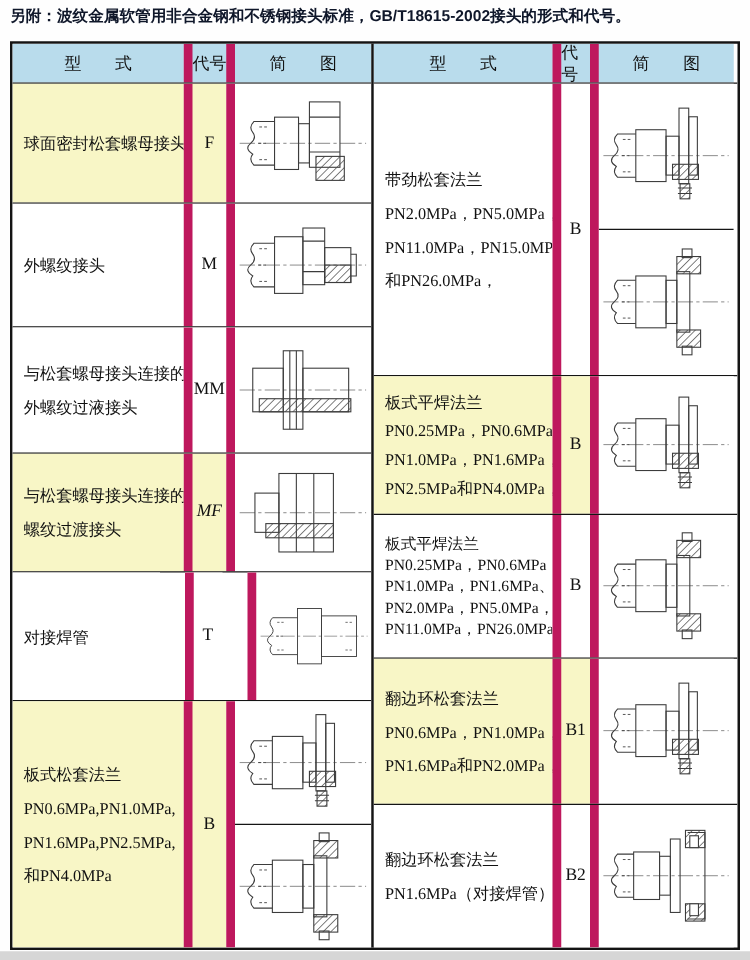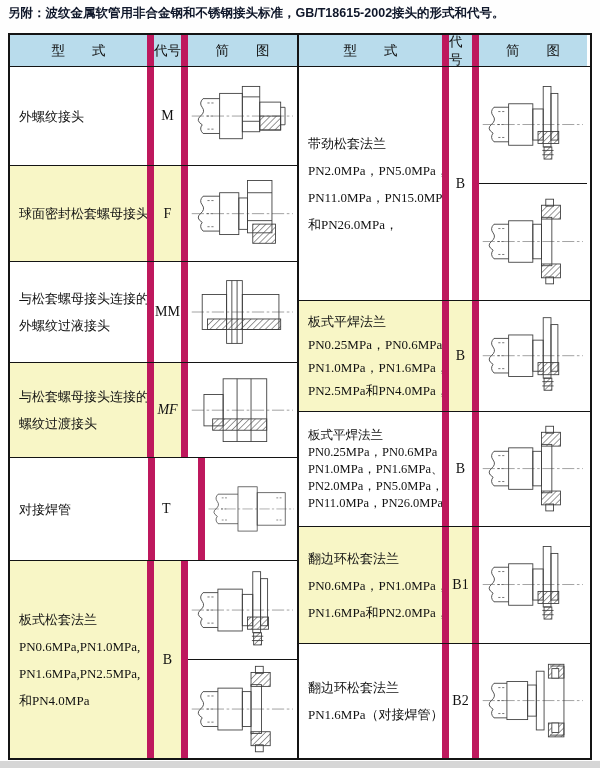--- a/index.html
+++ b/index.html
@@ -51,20 +51,46 @@
 
 <div class="title">另附：波纹金属软管用非合金钢和不锈钢接头标准，GB/T18615-2002接头的形式和代号。</div>
 
 <div class="tables-wrap">
   <div class="half left" id="left-table">
       <div class="row" style="height: 31px;">
         <div class="cell header" style="width: 137px;">型　　式</div>
         <div class="cell header" style="width: 34px;">代号</div>
         <div class="cell header" style="width: 116px;">简　　图</div>
       </div>
+      <div class="row highlight" style="height: 96px;">
+        <div class="cell type" style="width: 137px;">
+          <div class="line" style="line-height: 27px;">球面密封松套螺母接头</div>
+        </div>
+        <div class="cell code" style="width: 34px;">F</div>
+        <div class="cell diagram" style="width: 116px;">
+          <div class="subcell">
+            <svg viewBox="0 0 120 100" preserveAspectRatio="xMidYMid meet">
+              <defs>
+                <pattern id="hp2" patternUnits="userSpaceOnUse" width="5" height="5" patternTransform="rotate(45)">
+                  <line x1="0" y1="0" x2="0" y2="5" stroke="#4a4a4a" stroke-width="1.3"></line>
+                </pattern>
+              </defs>
+              <line x1="2" y1="50" x2="118" y2="50" stroke="#666" stroke-width="0.7" stroke-dasharray="14 3 3 3"></line>
+              <path d="M34 30 H15 q-5 5 -1 10 t-2 10 2 10 q-4 5 1 10 H34" stroke="#3c3c3c" fill="none" stroke-width="1"></path>
+              <path d="M20 35 h7 M19 50 h7 M20 65 h7" stroke="#3c3c3c" stroke-width="0.8" fill="none" stroke-dasharray="2.5 2"></path>
+              <rect x="34" y="26" width="22" height="48" stroke="#3c3c3c" fill="none" stroke-width="1"></rect>
+              <rect x="56" y="32" width="10" height="36" stroke="#3c3c3c" fill="none" stroke-width="1"></rect>
+              <rect x="66" y="12" width="28" height="60" stroke="#3c3c3c" fill="none" stroke-width="1"></rect>
+              <line x1="66" y1="26" x2="94" y2="26" stroke="#3c3c3c" fill="none" stroke-width="1"></line>
+              <line x1="66" y1="58" x2="94" y2="58" stroke="#3c3c3c" fill="none" stroke-width="1"></line>
+              <rect x="72" y="62" width="26" height="22" fill="url(#hp2)" stroke="#3c3c3c" stroke-width="1"></rect>
+            </svg>
+          </div>
+        </div>
+      </div>
       <div class="row" style="height: 99px;">
         <div class="cell type" style="width: 137px;">
           <div class="line" style="line-height: 27px;">外螺纹接头</div>
         </div>
         <div class="cell code" style="width: 34px;">M</div>
         <div class="cell diagram" style="width: 116px;">
           <div class="subcell">
             <svg viewBox="0 0 120 100" preserveAspectRatio="xMidYMid meet">
               <defs>
                 <pattern id="hp1" patternUnits="userSpaceOnUse" width="5" height="5" patternTransform="rotate(45)">
@@ -74,46 +100,20 @@
               <line x1="2" y1="50" x2="118" y2="50" stroke="#666" stroke-width="0.7" stroke-dasharray="14 3 3 3"></line>
               <path d="M34 30 H15 q-5 5 -1 10 t-2 10 2 10 q-4 5 1 10 H34" stroke="#3c3c3c" fill="none" stroke-width="1"></path>
               <path d="M20 35 h7 M19 50 h7 M20 65 h7" stroke="#3c3c3c" stroke-width="0.8" fill="none" stroke-dasharray="2.5 2"></path>
               <rect x="34" y="24" width="26" height="52" stroke="#3c3c3c" fill="none" stroke-width="1"></rect>
               <rect x="60" y="16" width="20" height="52" stroke="#3c3c3c" fill="none" stroke-width="1"></rect>
               <line x1="60" y1="28" x2="80" y2="28" stroke="#3c3c3c" fill="none" stroke-width="1"></line>
               <line x1="60" y1="56" x2="80" y2="56" stroke="#3c3c3c" fill="none" stroke-width="1"></line>
               <rect x="80" y="34" width="24" height="32" stroke="#3c3c3c" fill="none" stroke-width="1"></rect>
               <rect x="80" y="50" width="24" height="16" fill="url(#hp1)" stroke="#3c3c3c" stroke-width="1"></rect>
               <path d="M104 40 h5 v20 h-5" stroke="#3c3c3c" fill="none" stroke-width="1"></path>
-            </svg>
-          </div>
-        </div>
-      </div>
-      <div class="row highlight" style="height: 96px;">
-        <div class="cell type" style="width: 137px;">
-          <div class="line" style="line-height: 27px;">球面密封松套螺母接头</div>
-        </div>
-        <div class="cell code" style="width: 34px;">F</div>
-        <div class="cell diagram" style="width: 116px;">
-          <div class="subcell">
-            <svg viewBox="0 0 120 100" preserveAspectRatio="xMidYMid meet">
-              <defs>
-                <pattern id="hp2" patternUnits="userSpaceOnUse" width="5" height="5" patternTransform="rotate(45)">
-                  <line x1="0" y1="0" x2="0" y2="5" stroke="#4a4a4a" stroke-width="1.3"></line>
-                </pattern>
-              </defs>
-              <line x1="2" y1="50" x2="118" y2="50" stroke="#666" stroke-width="0.7" stroke-dasharray="14 3 3 3"></line>
-              <path d="M34 30 H15 q-5 5 -1 10 t-2 10 2 10 q-4 5 1 10 H34" stroke="#3c3c3c" fill="none" stroke-width="1"></path>
-              <path d="M20 35 h7 M19 50 h7 M20 65 h7" stroke="#3c3c3c" stroke-width="0.8" fill="none" stroke-dasharray="2.5 2"></path>
-              <rect x="34" y="26" width="22" height="48" stroke="#3c3c3c" fill="none" stroke-width="1"></rect>
-              <rect x="56" y="32" width="10" height="36" stroke="#3c3c3c" fill="none" stroke-width="1"></rect>
-              <rect x="66" y="12" width="28" height="60" stroke="#3c3c3c" fill="none" stroke-width="1"></rect>
-              <line x1="66" y1="26" x2="94" y2="26" stroke="#3c3c3c" fill="none" stroke-width="1"></line>
-              <line x1="66" y1="58" x2="94" y2="58" stroke="#3c3c3c" fill="none" stroke-width="1"></line>
-              <rect x="72" y="62" width="26" height="22" fill="url(#hp2)" stroke="#3c3c3c" stroke-width="1"></rect>
             </svg>
           </div>
         </div>
       </div>
       <div class="row" style="height: 101px;">
         <div class="cell type" style="width: 137px;">
           <div class="line" style="line-height: 27px;">与松套螺母接头连接的</div>
           <div class="line" style="line-height: 27px;">外螺纹过液接头</div>
         </div>
         <div class="cell code" style="width: 34px;">MM</div>

